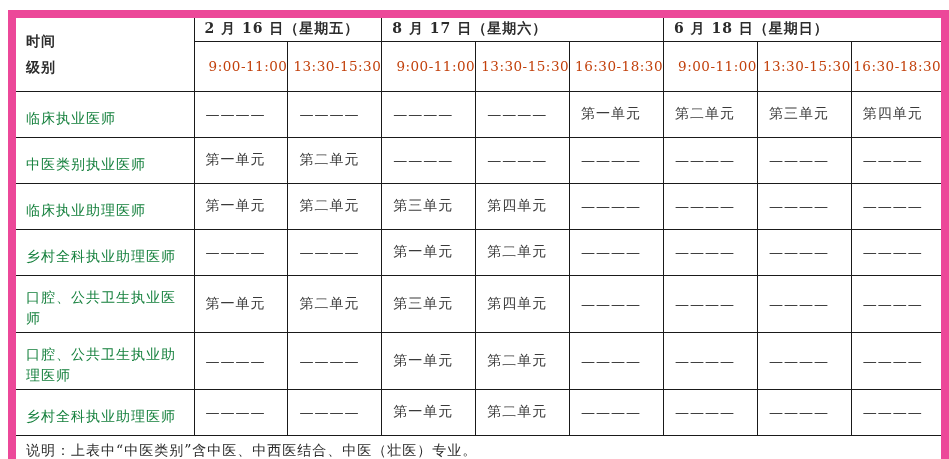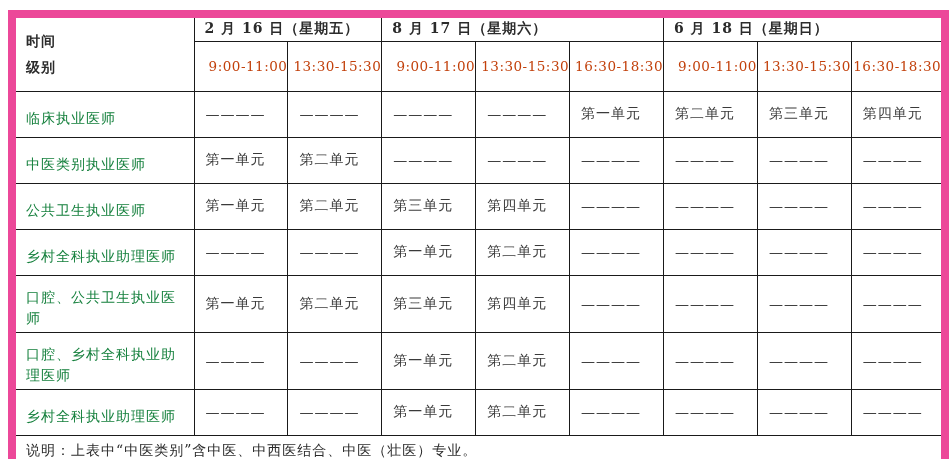--- a/index.html
+++ b/index.html
@@ -136,21 +136,21 @@
         <td class="slot-cell">第一单元</td>
         <td class="slot-cell">第二单元</td>
         <td class="slot-cell">————</td>
         <td class="slot-cell">————</td>
         <td class="slot-cell">————</td>
         <td class="slot-cell">————</td>
         <td class="slot-cell">————</td>
         <td class="slot-cell">————</td>
       </tr>
       <tr>
-        <td class="row-label">公共卫生执业医师</td>
+        <td class="row-label">临床执业助理医师</td>
         <td class="slot-cell">第一单元</td>
         <td class="slot-cell">第二单元</td>
         <td class="slot-cell">第三单元</td>
         <td class="slot-cell">第四单元</td>
         <td class="slot-cell">————</td>
         <td class="slot-cell">————</td>
         <td class="slot-cell">————</td>
         <td class="slot-cell">————</td>
       </tr>
       <tr>
@@ -169,21 +169,21 @@
         <td class="slot-cell">第一单元</td>
         <td class="slot-cell">第二单元</td>
         <td class="slot-cell">第三单元</td>
         <td class="slot-cell">第四单元</td>
         <td class="slot-cell">————</td>
         <td class="slot-cell">————</td>
         <td class="slot-cell">————</td>
         <td class="slot-cell">————</td>
       </tr>
       <tr class="tall">
-        <td class="row-label">口腔、乡村全科执业助理医师</td>
+        <td class="row-label">口腔、公共卫生执业助理医师</td>
         <td class="slot-cell">————</td>
         <td class="slot-cell">————</td>
         <td class="slot-cell">第一单元</td>
         <td class="slot-cell">第二单元</td>
         <td class="slot-cell">————</td>
         <td class="slot-cell">————</td>
         <td class="slot-cell">————</td>
         <td class="slot-cell">————</td>
       </tr>
       <tr>

